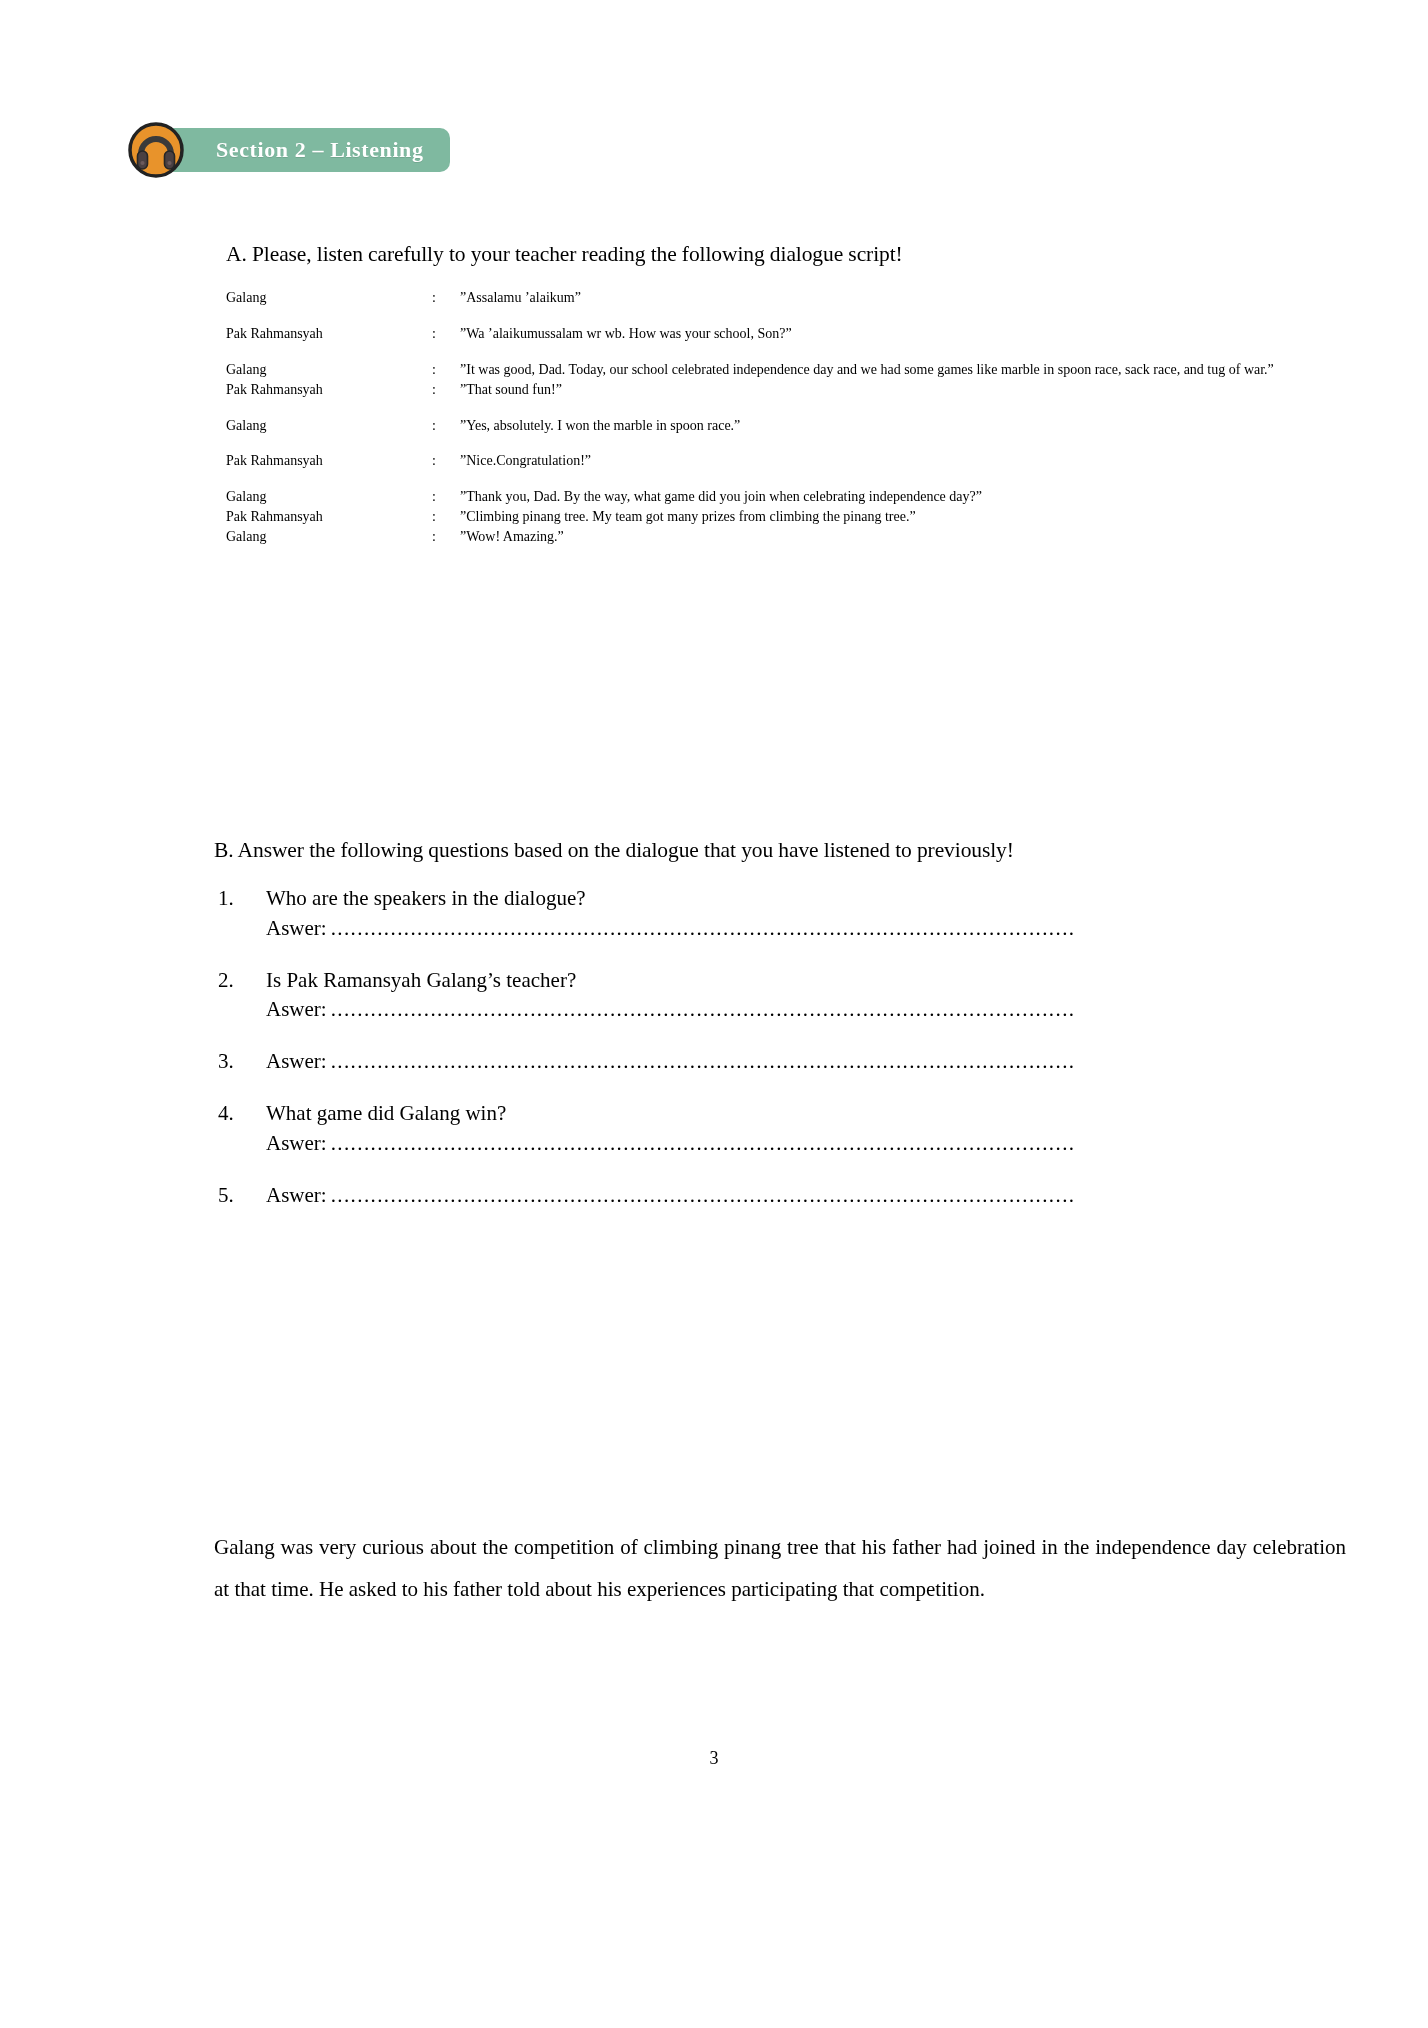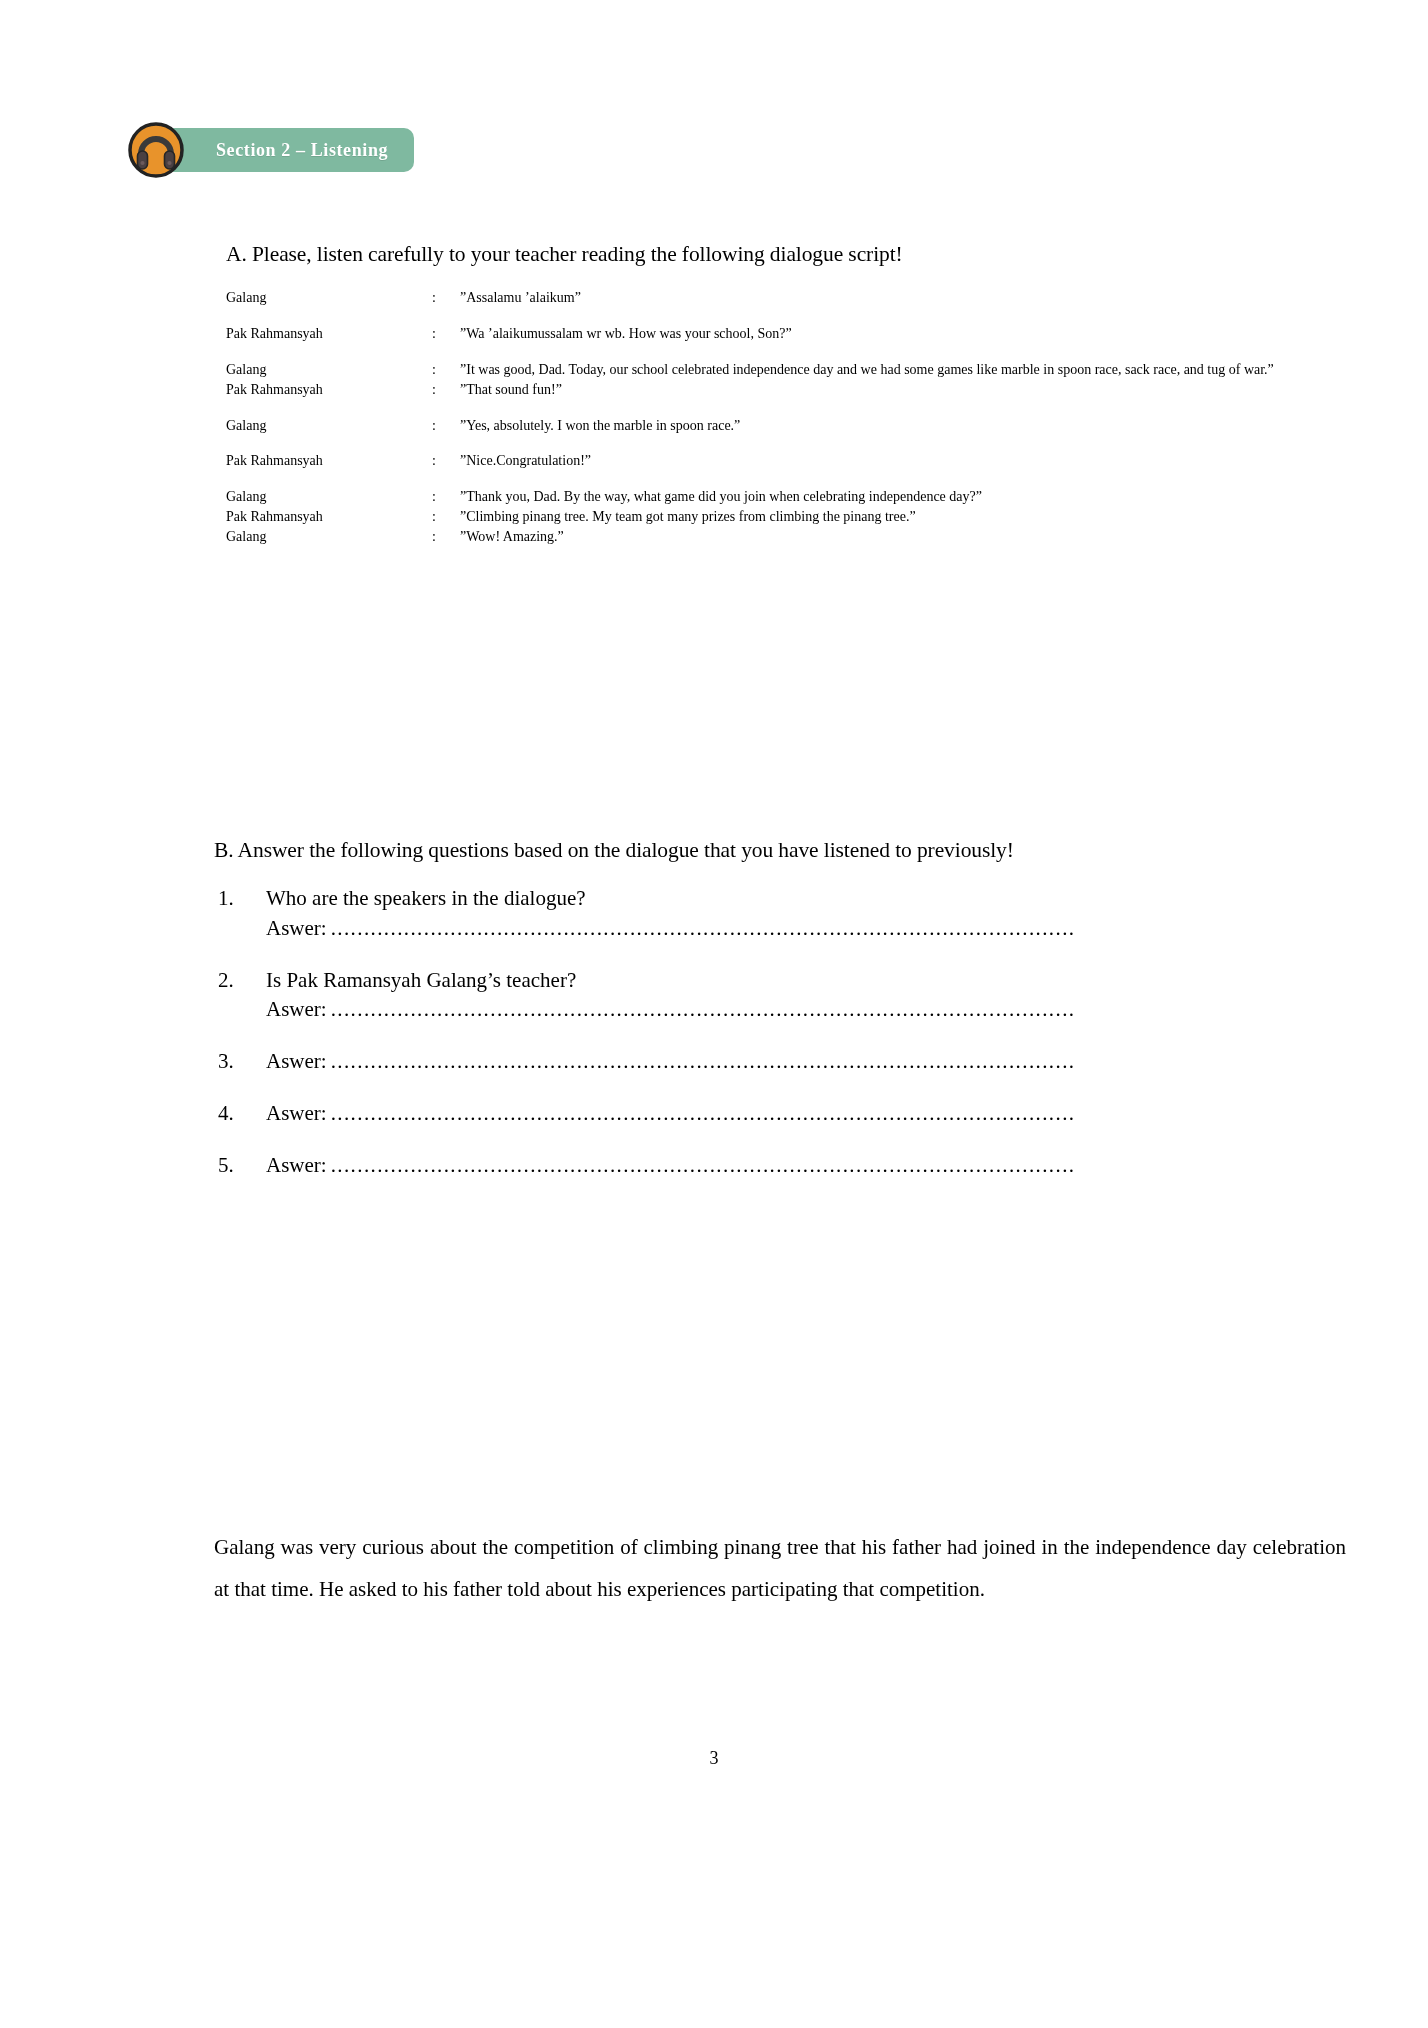--- a/index.html
+++ b/index.html
@@ -35,21 +35,21 @@
     background: #7fb9a0;
     border-radius: 10px;
     height: 44px;
     padding: 0 26px 0 66px;
     margin-left: 22px;
   }
   .badge-pill .badge-text {
     color: #ffffff;
     font-family: "Liberation Serif", "DejaVu Serif", serif;
     font-weight: bold;
-    font-size: 18px;
+    font-size: 22px;
     letter-spacing: 0.6px;
     white-space: nowrap;
     line-height: 1;
     text-shadow: 0 1px 0 rgba(0,0,0,0.10);
   }
   .headphone-icon {
     position: absolute;
     left: -22px;
     top: 50%;
     transform: translateY(-50%);
@@ -241,20 +241,21 @@
       </li>
       <li class="q-item">
         <span class="q-num">3.</span>
         <span class="answer-line">
           <span class="answer-label">Aswer:</span>
           <span class="answer-dots">................................................................................................................</span>
         </span>
       </li>
       <li class="q-item">
         <span class="q-num">4.</span>
+        <span class="q-text">What game did Galang win?</span>
         <span class="answer-line">
           <span class="answer-label">Aswer:</span>
           <span class="answer-dots">................................................................................................................</span>
         </span>
       </li>
       <li class="q-item">
         <span class="q-num">5.</span>
         <span class="answer-line">
           <span class="answer-label">Aswer:</span>
           <span class="answer-dots">................................................................................................................</span>

